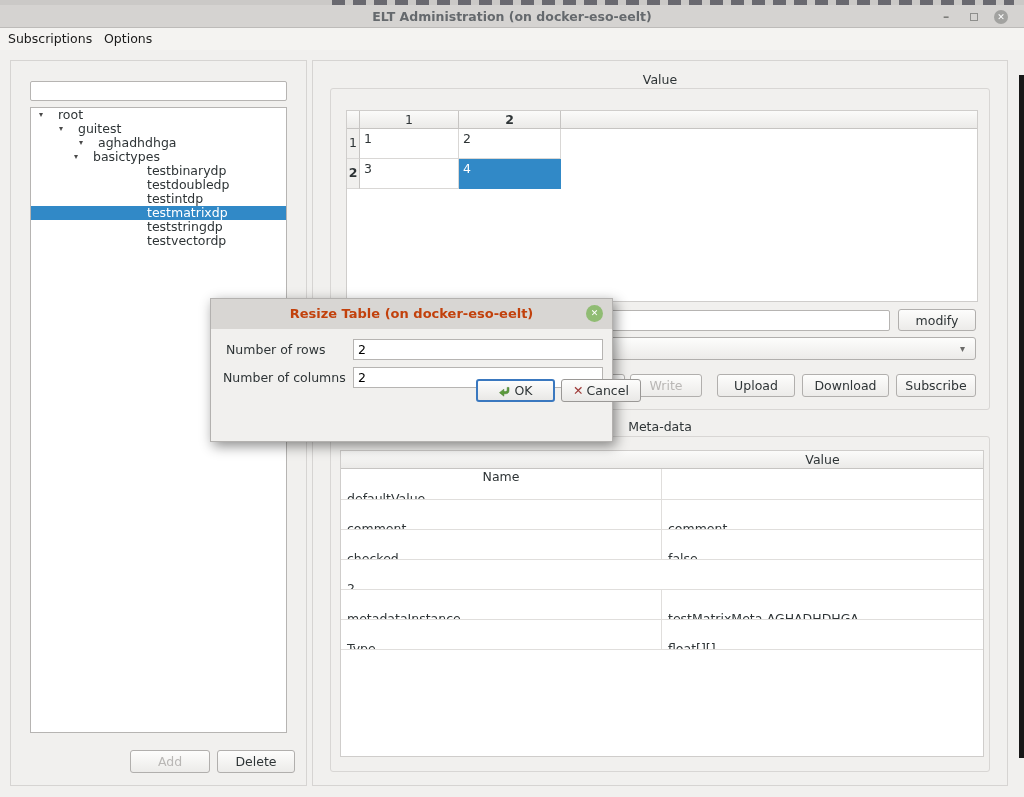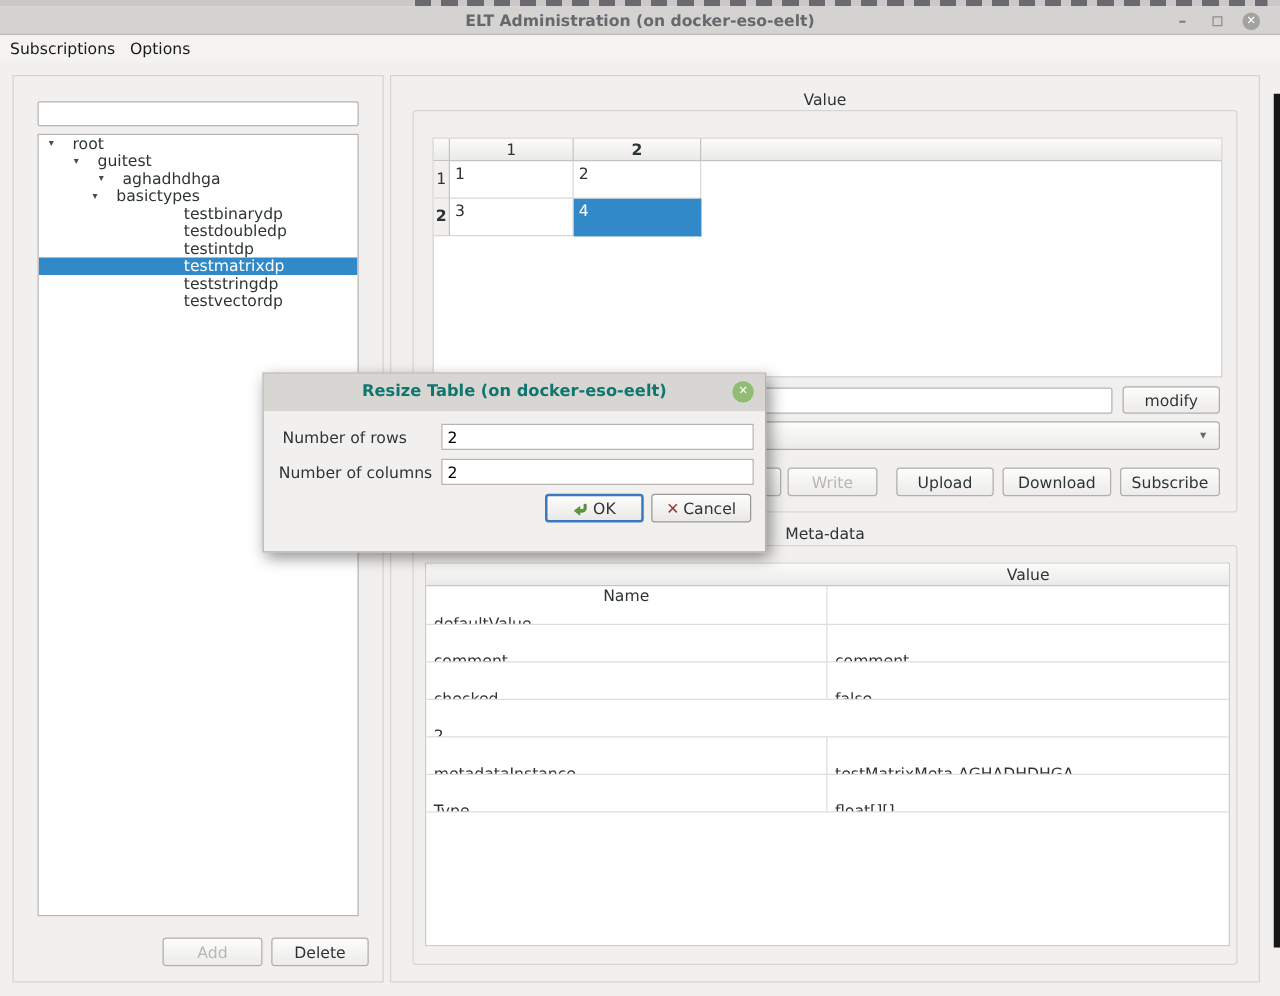--- a/index.html
+++ b/index.html
@@ -100,33 +100,33 @@
   .mhead .hvalue { flex:1; }
   .mrow { display:flex; height:30px; }
   .mrow .mc { line-height:29px; padding:15px 6px; border-bottom:1px solid #e0dedc; white-space:nowrap; overflow:hidden; }
   .mrow .mname { width:321px; border-right:1px solid #e0dedc; }
   .mrow .mvalue { flex:1; }
 
   
   .dialog { position:absolute; left:210px; top:298px; width:403px; height:144px; background:#f1f0ee;
     border:1px solid #b3b1af; box-shadow:3px 4px 12px rgba(0,0,0,.45); z-index:50; }
   .dialog-titlebar { position:absolute; left:0; top:0; width:100%; height:30px; background:#d8d6d3; }
-  .dialog-title { line-height:30px; text-align:center; font-weight:bold; color:#0f766e; font-size:13px; }
+  .dialog-title { line-height:30px; text-align:center; font-weight:bold; color:#c2410c; font-size:13px; }
   .dialog-close { position:absolute; right:9px; top:6px; width:17px; height:17px; border-radius:50%;
     background:#90bc73; color:#fff; font-size:9px; line-height:17px; text-align:center; font-weight:bold; }
   .dlg-label { position:absolute; line-height:21px; color:#2e3436; }
   .dlg-label-rows { left:15px; top:40px; }
   .dlg-label-cols { left:12px; top:68px; }
   .dlg-input { position:absolute; left:142px; width:250px; height:21px; border:1px solid #b6b4b2;
     background:#fff; font:12.5px "DejaVu Sans",sans-serif; padding:0 4px; }
   .dlg-input-rows { top:40px; }
   .dlg-input-cols { top:68px; }
-  .dlg-btn { position:absolute; top:96px; height:23px; border:1px solid #9a9896; border-radius:3px;
+  .dlg-btn { position:absolute; top:80px; height:23px; border:1px solid #9a9896; border-radius:3px;
     background:linear-gradient(#fdfdfc,#e9e8e6); font:12.5px "DejaVu Sans",sans-serif; text-align:center;
-    line-height:21px; }
+    line-height:21px;margin-left:40px; }
   .ok-btn { left:225px; width:79px; border:2px solid #3a78bf; line-height:19px; }
   .cancel-btn { left:310px; width:80px; }
   .ok-btn svg { vertical-align:-3px; margin-right:3px; }
   .cancel-x { color:#9e3a38; font-weight:bold; margin-right:3px; }
 </style>
 </head>
 <body>
 
 <div class="screen">
 

